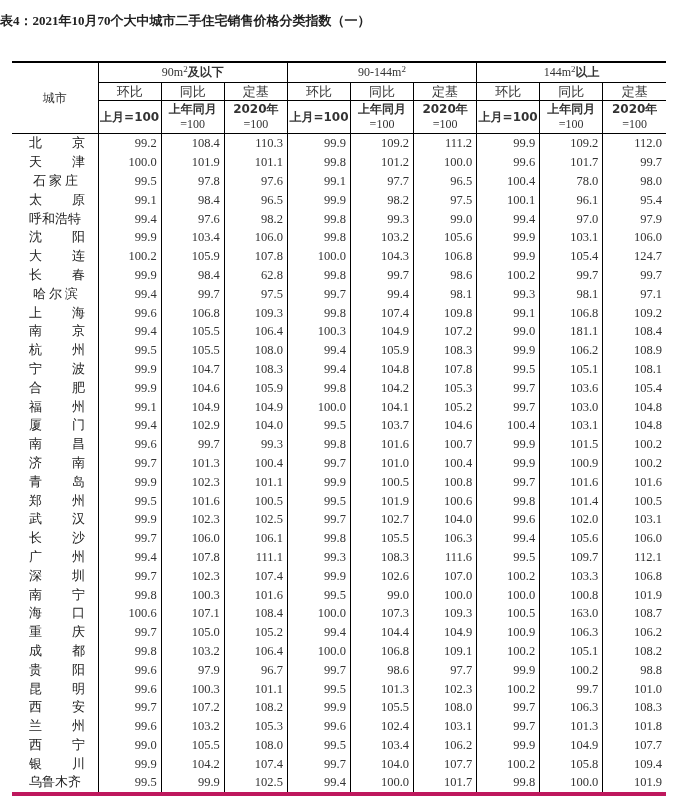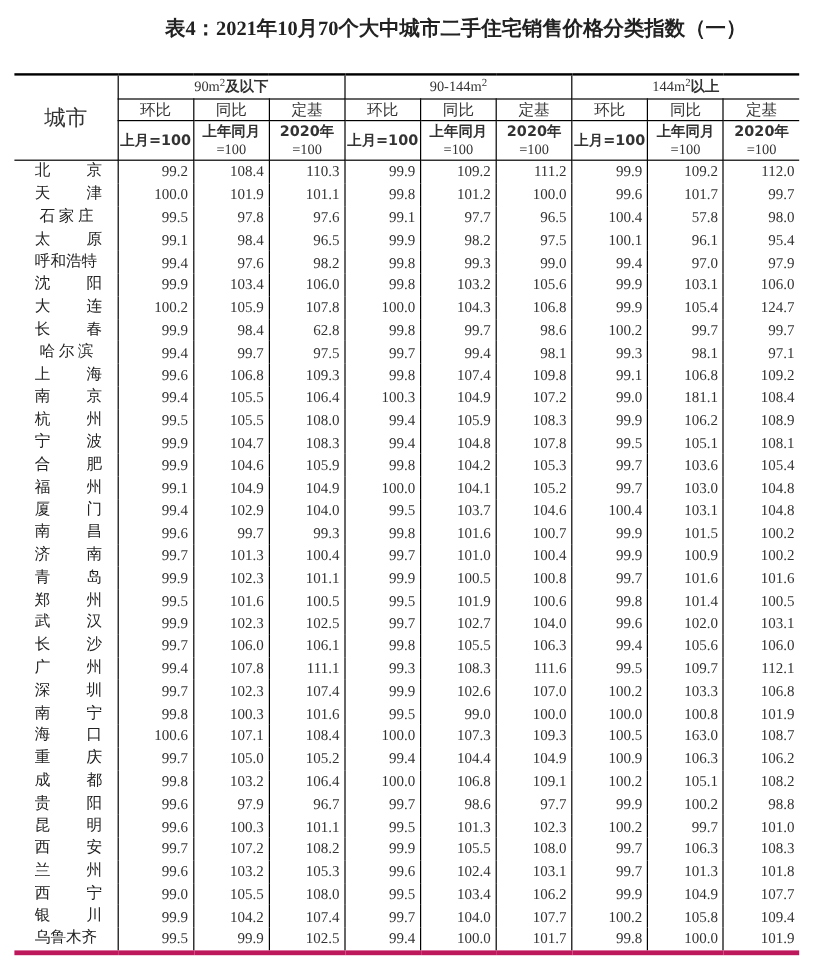--- a/index.html
+++ b/index.html
@@ -1,27 +1,27 @@
 <!DOCTYPE html>
 <html><head>
 <meta charset="utf-8">
 <style>
   html, body { margin:0; padding:0; background:#ffffff; }
   body { width:681px; height:812px; position:relative; overflow:hidden;
          font-family:"Liberation Serif","DejaVu Serif",serif; color:#222; }
-  .title { position:absolute; top:12px; left:0; width:622px; text-align:right;
-           font-size:17px; font-weight:bold; color:#222; letter-spacing:0px; }
+  .title { position:absolute; top:12px; left:0; width:622px; text-align:left;
+           font-size:13px; font-weight:bold; color:#222; letter-spacing:0px; }
   table { position:absolute; top:61px; left:12px; width:654px; border-collapse:collapse;
           table-layout:fixed; }
   col.city { width:86px; }
   col.num { width:63px; }
   thead tr.r1 th { border-top:2px solid #000; }
   th { font-weight:normal; font-size:12px; color:#333; border:1px solid #000;
        text-align:center; padding:0; line-height:15px; }
-  th.city { border-left:none; font-size:18px; }
+  th.city { border-left:none; font-size:12px; }
   th.last { border-right:none; }
   tr.r1 th { height:19px; }
   tr.r2 th { height:17px; font-size:13px; }
   tr.r3 th { height:32px; }
   th .u { font-family:"DejaVu Sans", sans-serif; font-size:12px;font-weight:bold; }
   sup { font-size:9px; vertical-align:top; position:relative; top:-3px; }
   tbody td { font-size:12.5px; height:18.8px; padding:0 4px 0 0; text-align:right;
              border-left:1px solid #000; color:#333; line-height:18px; }
   tbody td.cityname { border-left:none; text-align:left; padding:0 0 0 17px;
              font-family:"DejaVu Sans", sans-serif; font-size:13px; color:#222; }
@@ -139,21 +139,21 @@
       </tr>
       <tr>
         <td class="cityname"><span class="cn" style="letter-spacing: 3px; padding-left: 4px;">石家庄</span></td>
         <td>99.5</td>
         <td>97.8</td>
         <td>97.6</td>
         <td>99.1</td>
         <td>97.7</td>
         <td>96.5</td>
         <td>100.4</td>
-        <td>57.8</td>
+        <td>78.0</td>
         <td>98.0</td>
       </tr>
       <tr>
         <td class="cityname">
           <span class="cn2">
             <span>太</span>
             <span>原</span>
           </span>
         </td>
         <td>99.1</td>

